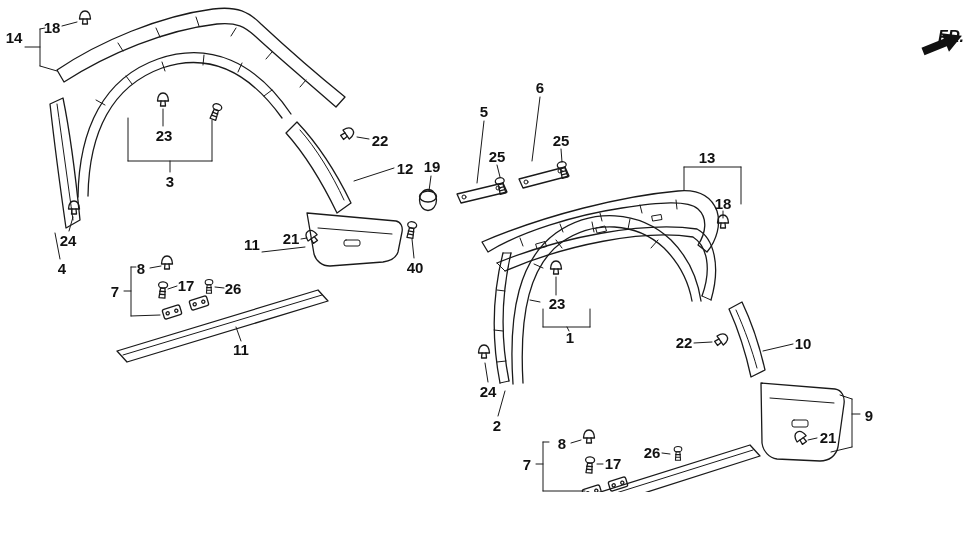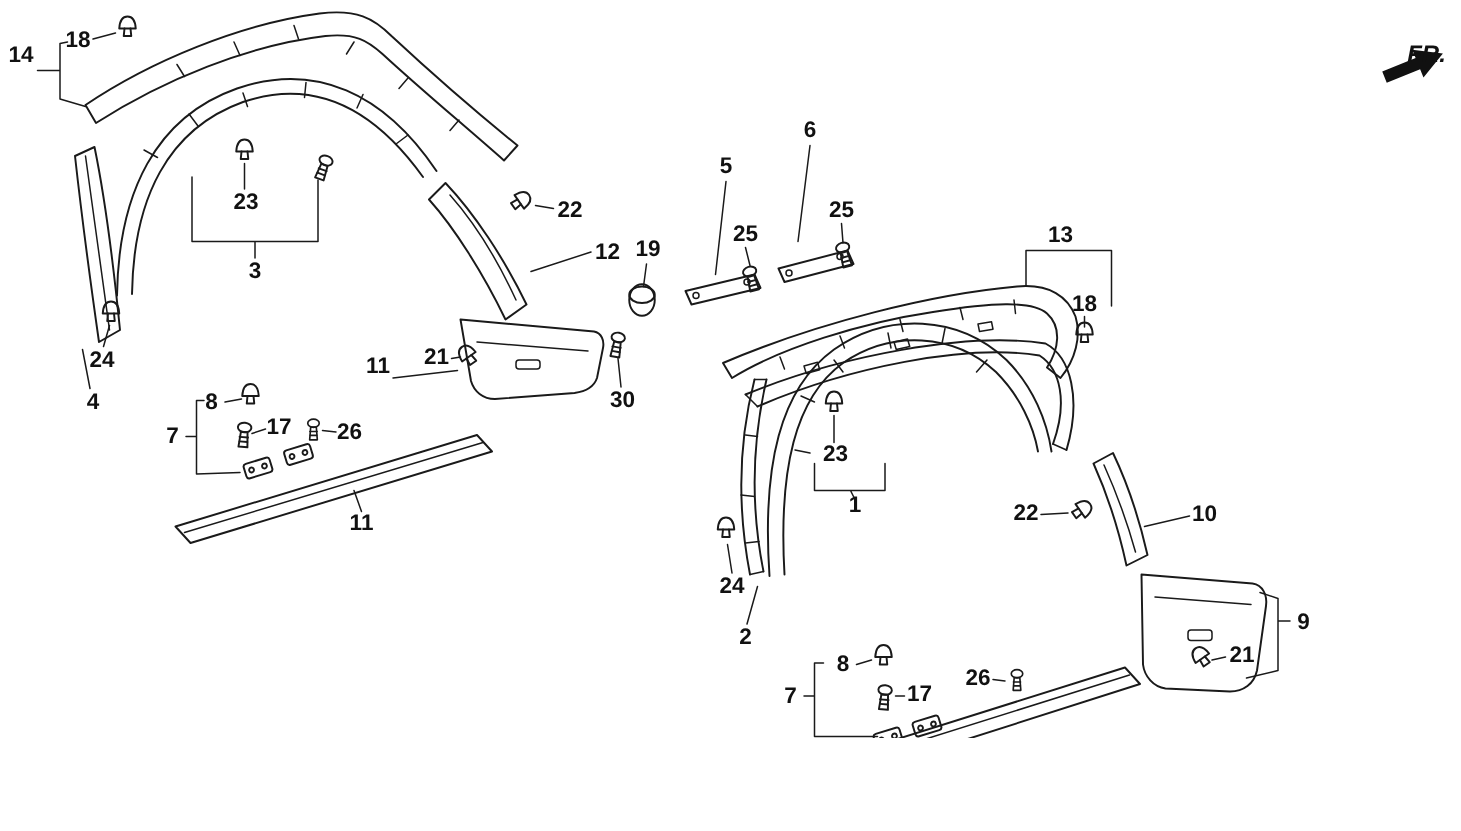--- a/index.html
+++ b/index.html
@@ -225,21 +225,21 @@
   <div class="callout" style="left:540px;top:87px">6</div>
   <div class="callout" style="left:497px;top:156px">25</div>
   <div class="callout" style="left:561px;top:140px">25</div>
   <div class="callout" style="left:432px;top:166px">19</div>
   <div class="callout" style="left:707px;top:157px">13</div>
   <div class="callout" style="left:723px;top:203px">18</div>
   <div class="callout" style="left:68px;top:240px">24</div>
   <div class="callout" style="left:62px;top:268px">4</div>
   <div class="callout" style="left:252px;top:244px">11</div>
   <div class="callout" style="left:291px;top:238px">21</div>
-  <div class="callout" style="left:415px;top:267px">30</div>
+  <div class="callout" style="left:415px;top:267px">40</div>
   <div class="callout" style="left:141px;top:268px">8</div>
   <div class="callout" style="left:115px;top:291px">7</div>
   <div class="callout" style="left:186px;top:285px">17</div>
   <div class="callout" style="left:233px;top:288px">26</div>
   <div class="callout" style="left:241px;top:349px">11</div>
   <div class="callout" style="left:557px;top:303px">23</div>
   <div class="callout" style="left:570px;top:337px">1</div>
   <div class="callout" style="left:684px;top:342px">22</div>
   <div class="callout" style="left:803px;top:343px">10</div>
   <div class="callout" style="left:488px;top:391px">24</div>

